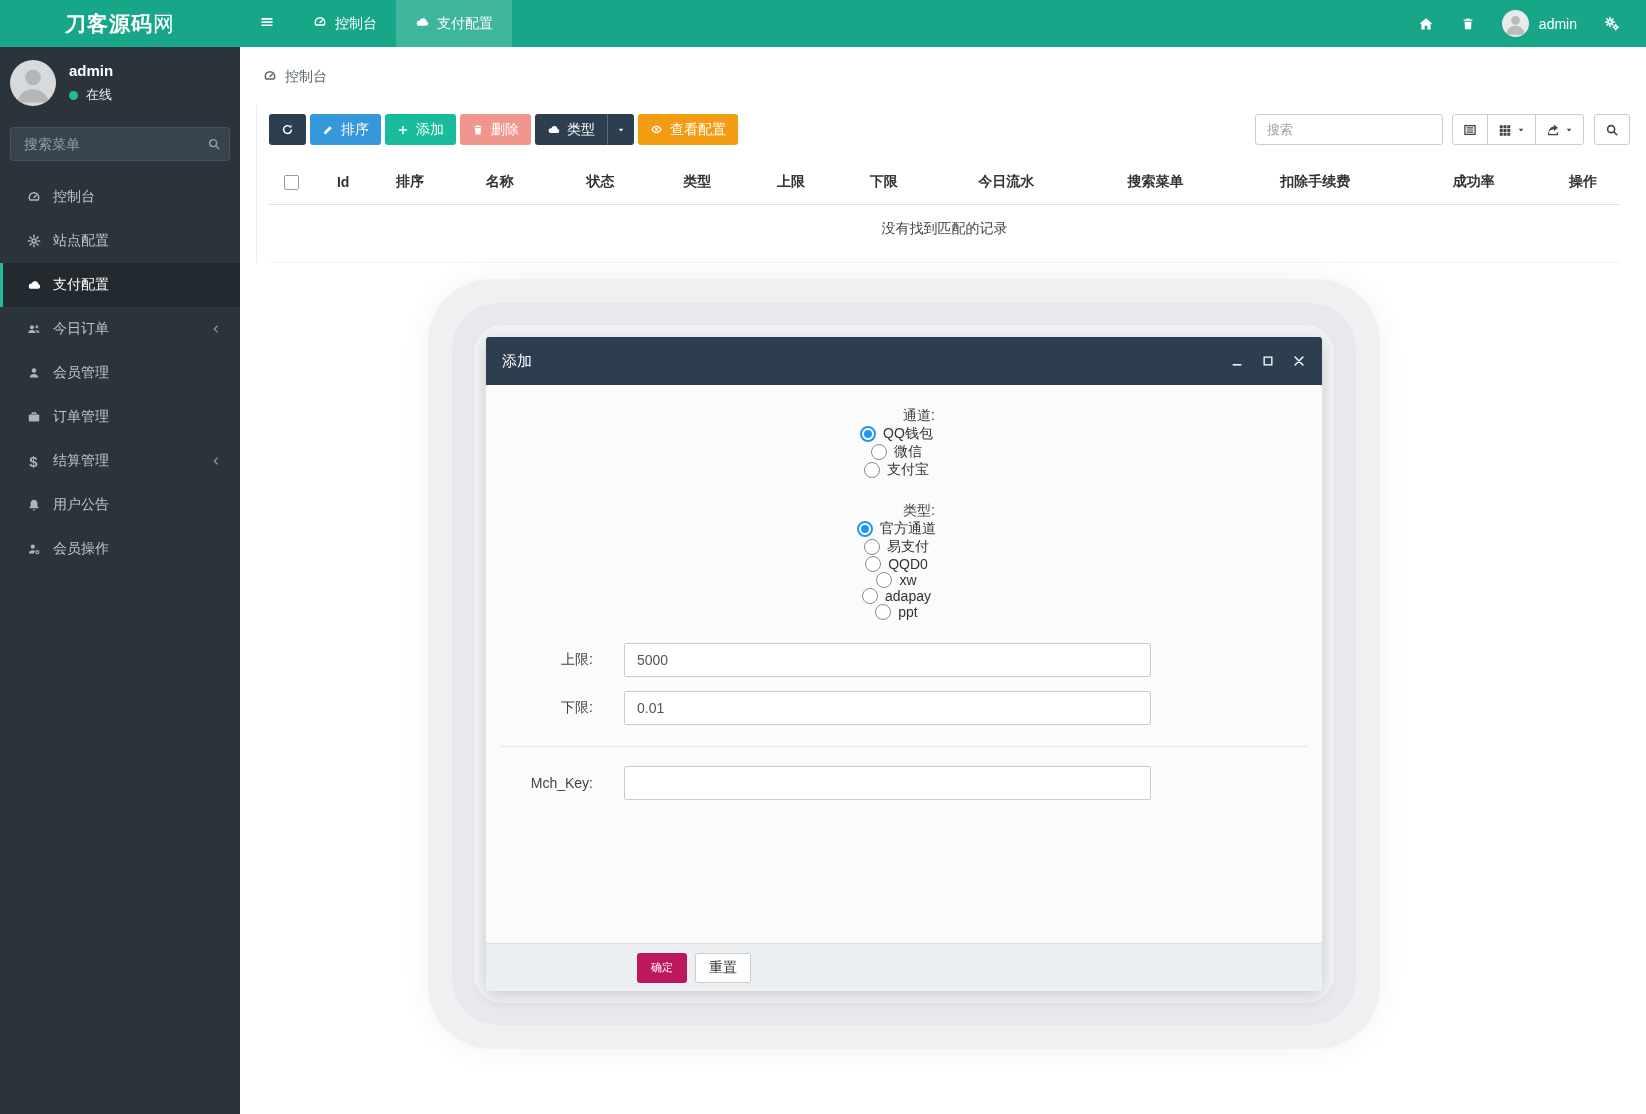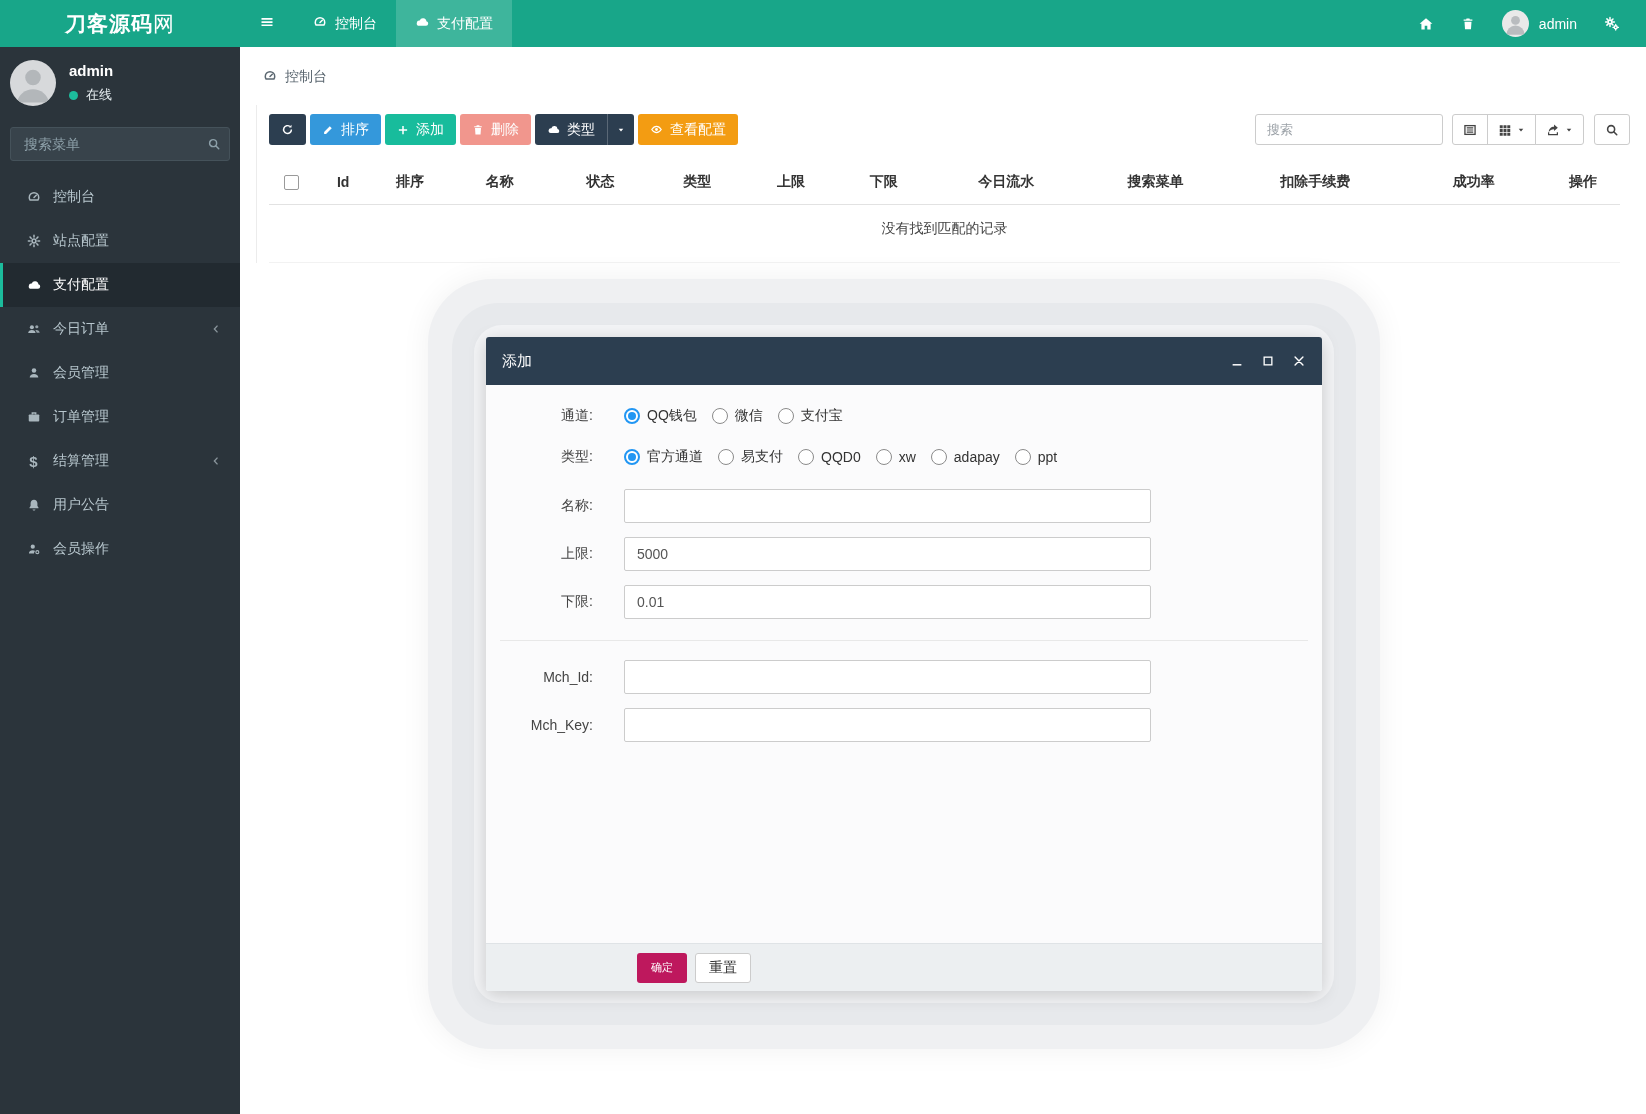--- a/index.html
+++ b/index.html
@@ -77,21 +77,21 @@
   .ring-outer{left:428px;top:279px;width:952px;height:770px;border-radius:64px;background:#eff0f2;box-shadow:0 0 30px rgba(0,0,0,.06);}
   .ring-mid{left:452px;top:303px;width:904px;height:722px;border-radius:46px;background:#e7e9ec;}
   .ring-inner{left:474px;top:325px;width:860px;height:678px;border-radius:28px;background:#f3f4f6;}
   .modal{position:absolute;left:486px;top:337px;width:836px;z-index:50;border-radius:3px;box-shadow:0 4px 18px rgba(0,0,0,.18);background:#fbfbfc;}
   .modal-header{height:48px;background:#2C3E50;border-radius:3px 3px 0 0;display:flex;align-items:center;padding:0 16px;}
   .modal-title{color:#fff;font-size:15px;}
   .win-controls{margin-left:auto;display:flex;align-items:center;gap:17px;color:#fff;}
   .win-controls span{display:flex;cursor:pointer;}
   .modal-body{height:558px;padding:22px 14px 0 14px;background:#fbfbfc;}
   .form-row{display:flex;align-items:center;margin-bottom:14px;}
-  .radio-form-row{margin-bottom:23px;}
+  .radio-form-row{margin-bottom:23px;flex-direction:column;}
   .f-label{width:124px;flex:none;text-align:right;padding-right:31px;font-size:14px;color:#444;}
   .f-input{width:527px;height:34px;border:1px solid #ccc;border-radius:2px;background:#fff;padding:0 12px;font-size:14px;color:#555;font-family:inherit;outline:none;}
   .opt{display:inline-flex;align-items:center;gap:7px;margin-right:15px;font-size:14px;color:#333;cursor:pointer;}
   .r{width:16px;height:16px;border-radius:50%;border:1px solid #8b8b8b;background:#fff;flex:none;}
   .r.checked{border:2px solid #2196F3;position:relative;}
   .r.checked::after{content:"";position:absolute;left:2px;top:2px;right:2px;bottom:2px;border-radius:50%;background:#2196F3;}
   .divider{border-top:1px solid #e8e8e8;margin:21px 0 19px 0;}
   .modal-footer{height:48px;background:#eceff1;border-top:1px solid #dfe3e6;border-radius:0 0 3px 3px;display:flex;align-items:center;padding-left:151px;gap:8px;}
   .btn-confirm{background:#be185d;border:none;color:#fff;height:30px;padding:0 14px;border-radius:3px;font-size:11px;font-family:Liberation Sans, sans-serif;cursor:pointer;}
   .btn-reset{background:#fff;border:1px solid #ccc;color:#333;height:30px;padding:0 13px;border-radius:3px;font-size:14px;font-family:inherit;cursor:pointer;}
@@ -490,39 +490,31 @@
           <span class="r"></span>
           <span>adapay</span>
         </span>
         <span class="opt">
           <span class="r"></span>
           <span>ppt</span>
         </span>
       </div>
 
       <div class="form-row">
-        <span class="f-label">名称:</span>
-        <input class="f-input" value="" style="">
-      </div>
-      <div class="form-row">
         <span class="f-label">上限:</span>
         <input class="f-input" value="5000" style="">
       </div>
       <div class="form-row">
         <span class="f-label">下限:</span>
         <input class="f-input" value="0.01" style="">
       </div>
 
       <div class="divider"></div>
 
       <div class="form-row">
-        <span class="f-label">Mch_Id:</span>
-        <input class="f-input" value="" style="">
-      </div>
-      <div class="form-row">
         <span class="f-label">Mch_Key:</span>
         <input class="f-input" value="" style="">
       </div>
     </div>
 
     <div class="modal-footer">
       <button class="btn-confirm">确定</button>
       <button class="btn-reset">重置</button>
     </div>
   </div>

